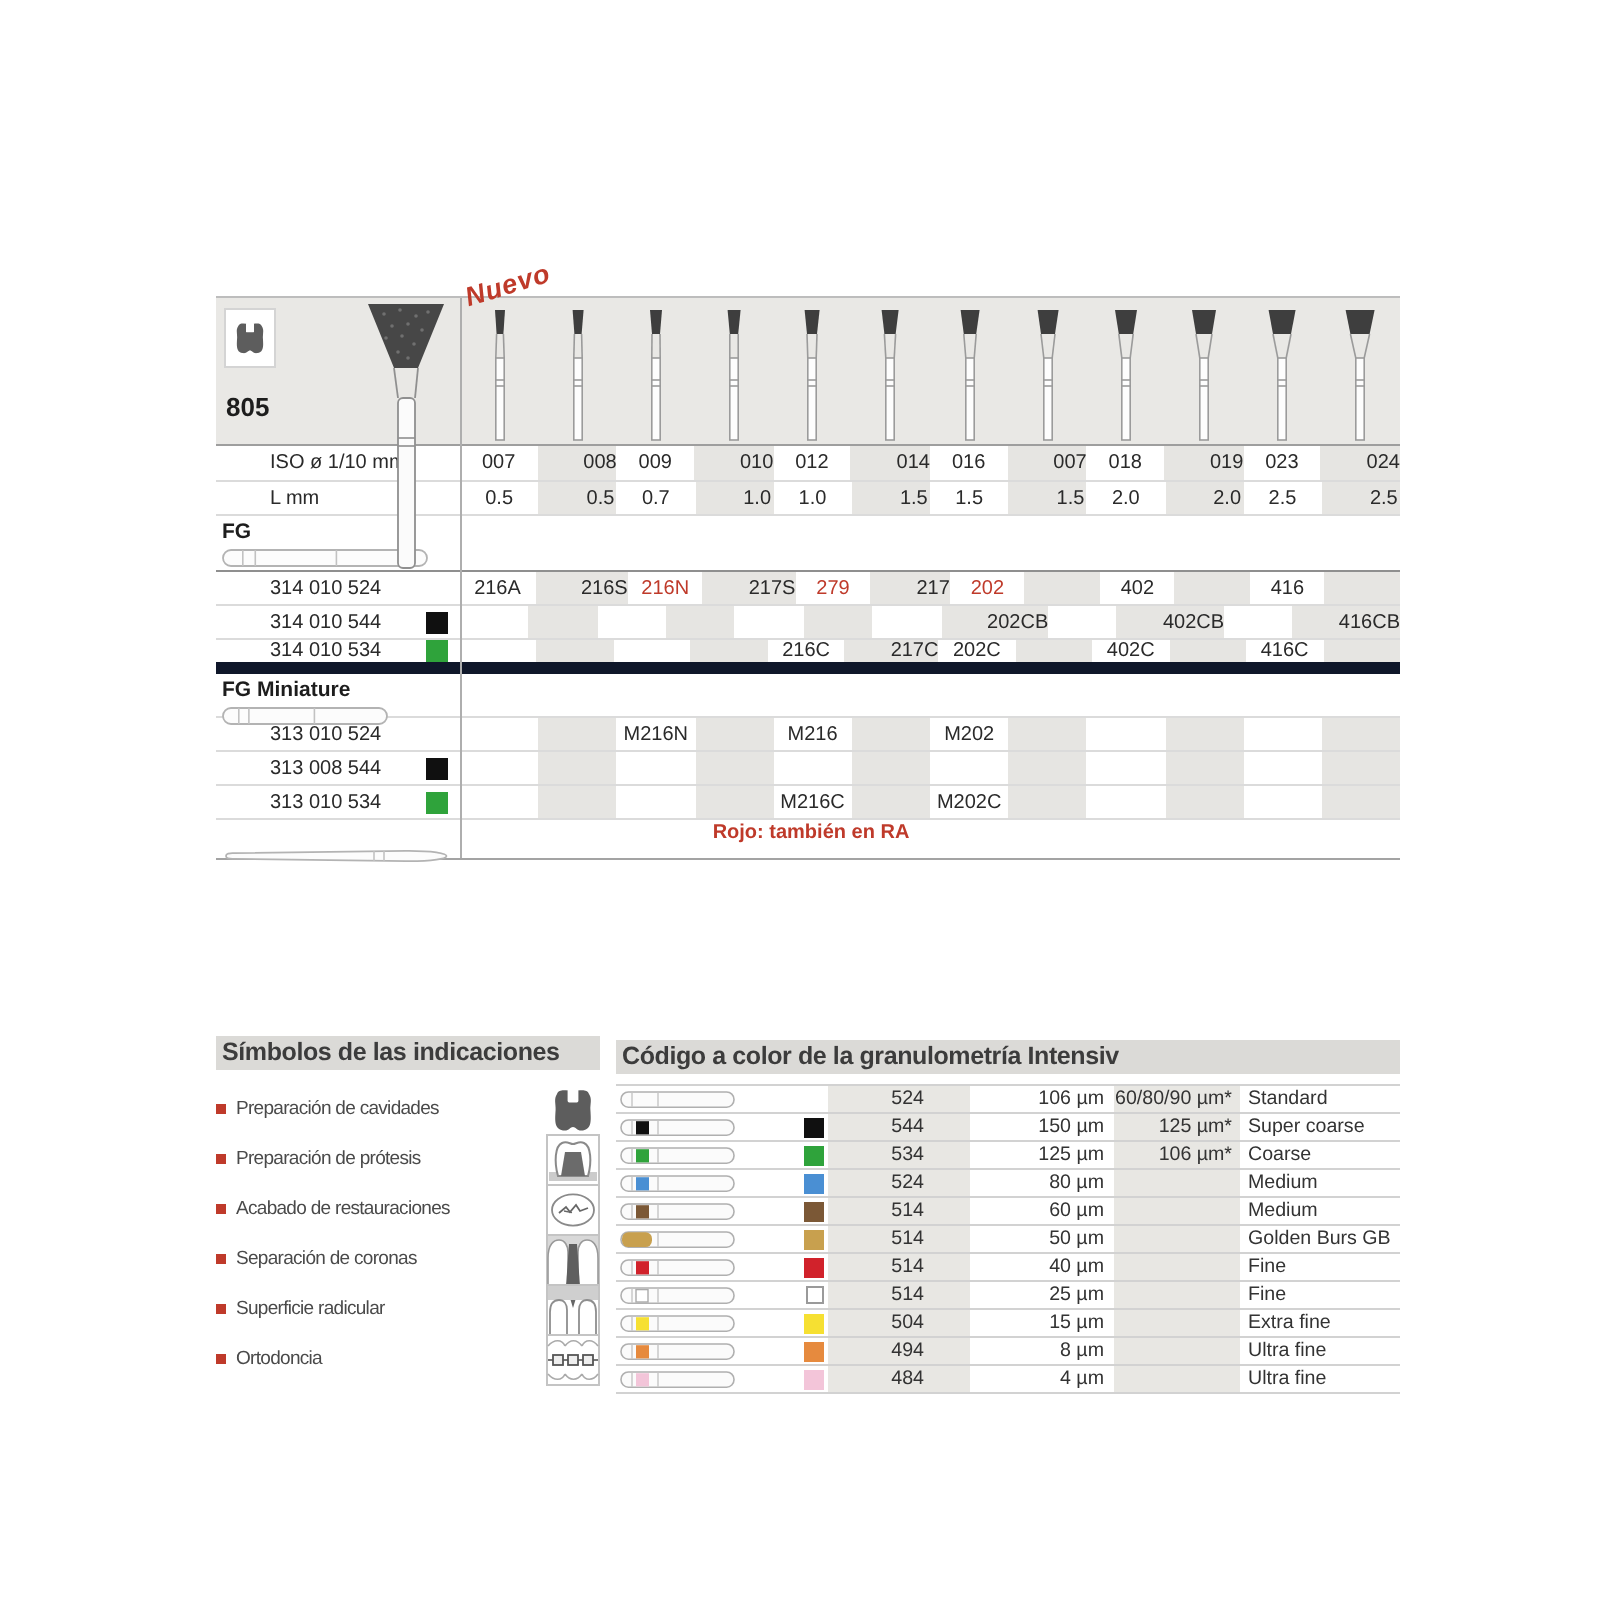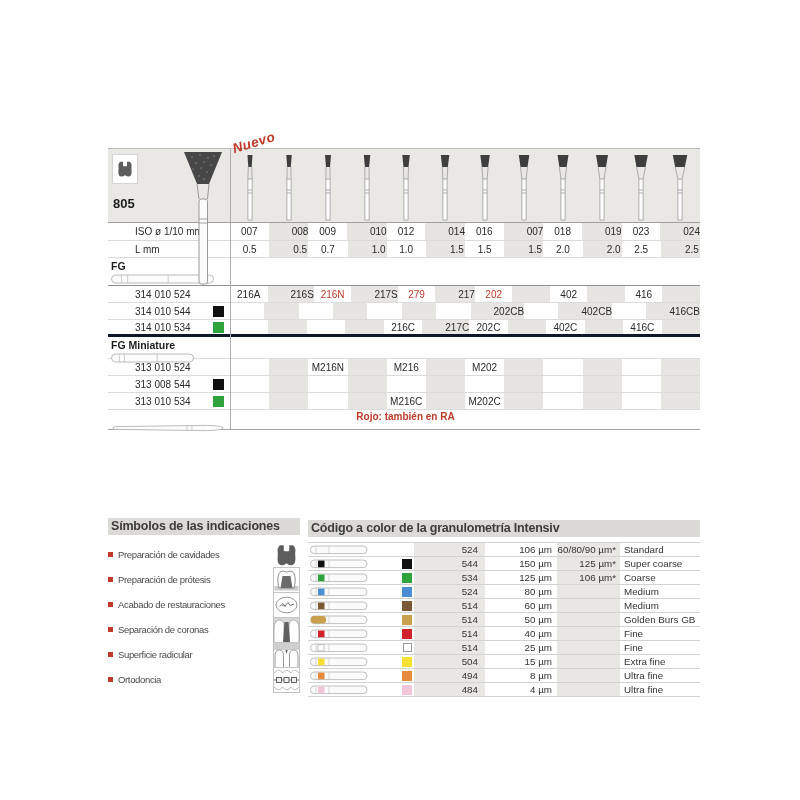--- a/index.html
+++ b/index.html
@@ -26,21 +26,21 @@
   .trow.block{display:block;padding-left:3px;}
   .h17{height:17px;}.h18{height:18px;}.h21{height:21px;}.h22{height:22px;}.h28{height:28px;}
   .lab{display:flex;align-items:center;height:100%;padding-left:3px;color:#2a2a2a;margin-left:24px;}
   .marker{width:11px;height:11px;margin-left:auto;margin-right:6px;display:inline-block;}
   .cell{display:flex;align-items:center;justify-content:center;height:100%;color:#2a2a2a;}
   .cell.odd{background:var(--stripe);padding-left:23px;}
   .cell.red{color:var(--accent);}
   .hd{font-weight:bold;font-size:10.5px;color:#1d1d1d;padding-top:2px;}
   .micon{margin-top:1px;}
   .fg-sep{border-bottom:1px solid #8f8f8f;}
-  .presep{border-bottom:3px solid #0f172a;}
+  .presep{border-bottom:6px solid #0f172a;}
   .rednote{color:var(--accent);font-weight:bold;font-size:10px;padding-top:1px;text-align:center;}
   .rojo{border-bottom:none;}
 
   
   .section-title{height:17px;line-height:17px;background:#dbdad7;color:#3c3c3c;font-weight:bold;
                  font-size:12.5px;padding-left:3px;letter-spacing:-.2px;white-space:nowrap;}
   #symbols{position:absolute;left:108px;top:518px;width:192px;}
   #sym-items{margin-top:7px;}
   .sym-item{display:flex;align-items:center;height:25px;}
   .bullet{width:5px;height:5px;flex:0 0 5px;margin-right:5px;}
@@ -48,21 +48,21 @@
   .sym-icon{margin-left:auto;width:27px;height:26px;flex:0 0 27px;}
 
   #gran{position:absolute;left:308px;top:520px;width:392px;}
   #gran-rows{margin-top:5px;border-top:1px solid #d2d2d2;}
   .gr{display:grid;grid-template-columns:92px 14px 71px 72px 63px 80px;height:14px;
       border-bottom:1px solid #d2d2d2;font-size:9.8px;color:#333;align-items:center;}
   .gicon{padding-left:2px;display:flex;align-items:center;}
   .gsq-wrap{display:flex;align-items:center;justify-content:center;height:100%;}
   .gsq{width:10px;height:10px;display:block;}
   .gsq.outline{border:1px solid #9a9a9a;background:#fff !important;width:9px;height:9px;}
-  .gcode{background:#e8e7e3;height:100%;display:flex;align-items:center;justify-content:flex-end;padding-right:7px;}
+  .gcode{background:#e8e7e3;height:100%;display:flex;align-items:center;justify-content:flex-end;padding-right:23px;}
   .gsize{text-align:right;padding-right:5px;}
   .galt{background:#e8e7e3;height:100%;display:flex;align-items:center;justify-content:flex-end;padding-right:4px;white-space:nowrap;}
   .gname{padding-left:4px;white-space:nowrap;}
 </style>
 </head>
 <body>
 
 <div id="page">
 
   <div id="main-table">

